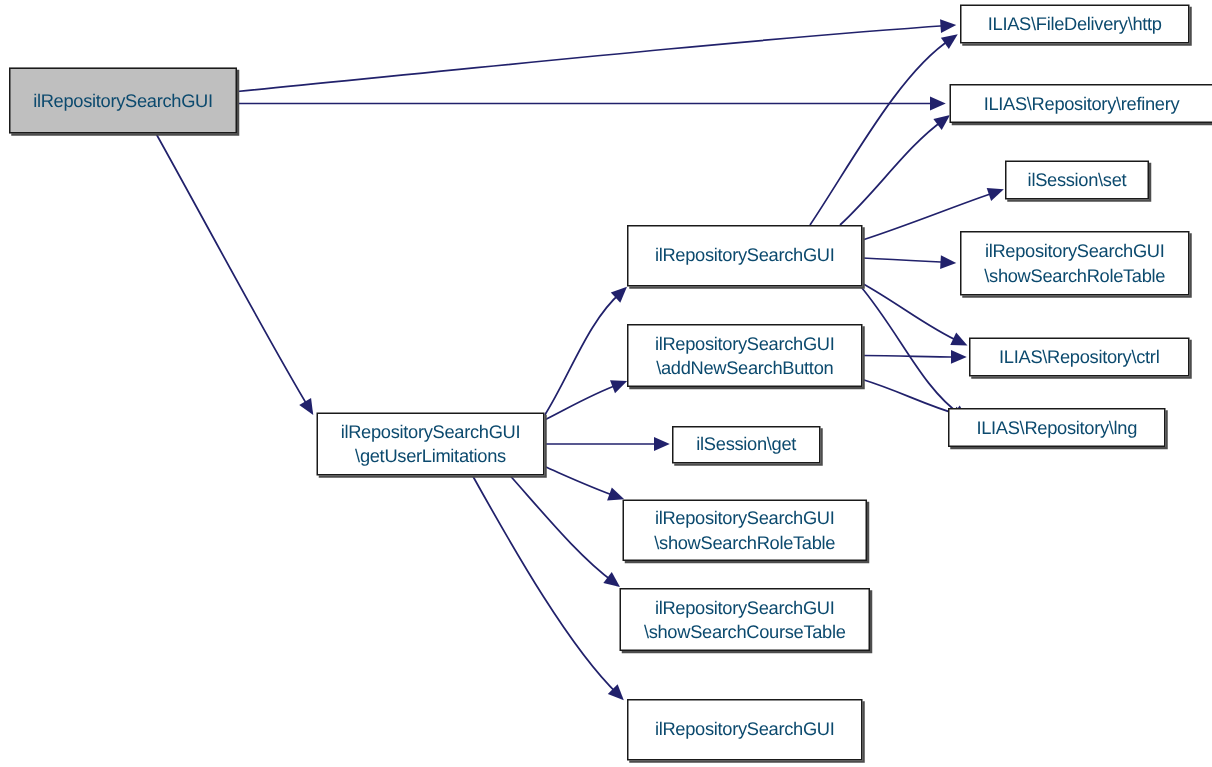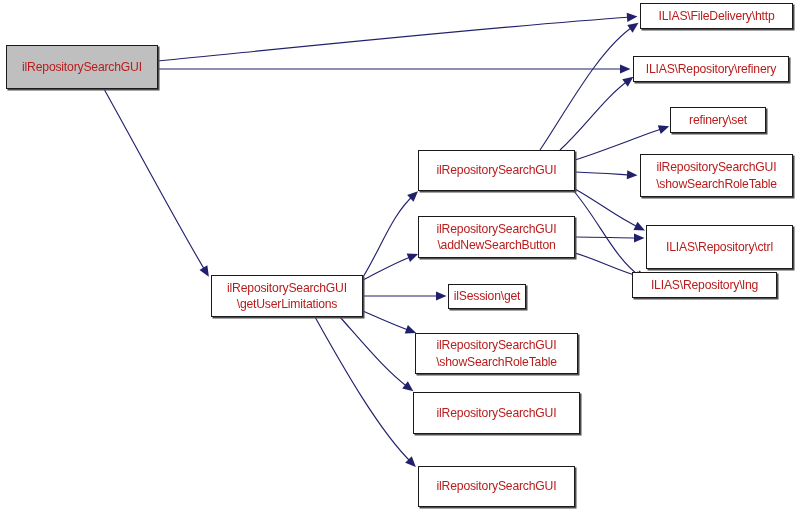--- a/index.html
+++ b/index.html
@@ -27,21 +27,21 @@
   .node-box {
     position: absolute;
     box-sizing: border-box;
     border: 1px solid #1a1a1a;
     background: #ffffff;
     display: flex;
     flex-direction: column;
     align-items: center;
     justify-content: center;
     text-align: center;
-    color: #b91c1c;
+    color: #0c4a6e;
     font-family: "Liberation Sans", sans-serif;
     font-size: 12.2px;
     line-height: 1.32;
     letter-spacing: -0.2px;
     box-shadow: 1.5px 1.5px 0 0 #4d4d4d;
     white-space: nowrap;
   }
   .node-box.root {
     background: #bfbfbf;
   }
@@ -131,53 +131,54 @@
         <path class="edge-path" d="M315,317 C344,369 380,432 412,463"></path>
         <polygon class="edge-arrow" points="415.8765198285054,466.9016142837554 405.21272275494505,462.69525814406325 411.73905937504503,456.21089770365415"></polygon>
       </g>
     </svg>
 <div class="node-box root" style="left: 6px; top: 45px; width: 152px; height: 44px;">
       <span class="node-label-line">ilRepositorySearchGUI</span>
     </div>
     <div class="node-box" style="left: 640px; top: 3px; width: 153px; height: 26px;">
       <span class="node-label-line">ILIAS\FileDelivery\http</span>
     </div>
-    <div class="node-box" style="left: 633px; top: 56px; width: 156px; height: 26px;">
+    <div class="node-box" style="left: 633px; top: 56px; width: 176px; height: 26px;">
       <span class="node-label-line">ILIAS\Repository\refinery</span>
     </div>
     <div class="node-box" style="left: 670px; top: 107px; width: 96px; height: 26px;">
-      <span class="node-label-line">refinery\set</span>
+      <span class="node-label-line">ilSession\set</span>
     </div>
     <div class="node-box" style="left: 418px; top: 150px; width: 157px; height: 41px;">
       <span class="node-label-line">ilRepositorySearchGUI</span>
     </div>
     <div class="node-box" style="left: 640px; top: 154px; width: 153px; height: 43px;">
       <span class="node-label-line">ilRepositorySearchGUI</span>
       <span class="node-label-line">\showSearchRoleTable</span>
     </div>
     <div class="node-box" style="left: 418px; top: 216px; width: 157px; height: 42px;">
       <span class="node-label-line">ilRepositorySearchGUI</span>
       <span class="node-label-line">\addNewSearchButton</span>
     </div>
-    <div class="node-box" style="left: 646px; top: 225px; width: 147px; height: 44px;">
+    <div class="node-box" style="left: 646px; top: 225px; width: 147px; height: 26px;">
       <span class="node-label-line">ILIAS\Repository\ctrl</span>
     </div>
     <div class="node-box" style="left: 632px; top: 272px; width: 145px; height: 26px;">
       <span class="node-label-line">ILIAS\Repository\lng</span>
     </div>
     <div class="node-box" style="left: 211px; top: 275px; width: 152px; height: 42px;">
       <span class="node-label-line">ilRepositorySearchGUI</span>
       <span class="node-label-line">\getUserLimitations</span>
     </div>
-    <div class="node-box" style="left: 448px; top: 284px; width: 78px; height: 25px;">
+    <div class="node-box" style="left: 448px; top: 284px; width: 99px; height: 25px;">
       <span class="node-label-line">ilSession\get</span>
     </div>
     <div class="node-box" style="left: 415px; top: 333px; width: 163px; height: 41px;">
       <span class="node-label-line">ilRepositorySearchGUI</span>
       <span class="node-label-line">\showSearchRoleTable</span>
     </div>
     <div class="node-box" style="left: 413px; top: 392px; width: 167px; height: 42px;">
       <span class="node-label-line">ilRepositorySearchGUI</span>
+      <span class="node-label-line">\showSearchCourseTable</span>
     </div>
     <div class="node-box" style="left: 418px; top: 466px; width: 157px; height: 41px;">
       <span class="node-label-line">ilRepositorySearchGUI</span>
     </div>
   </div>
 
 </body></html>

